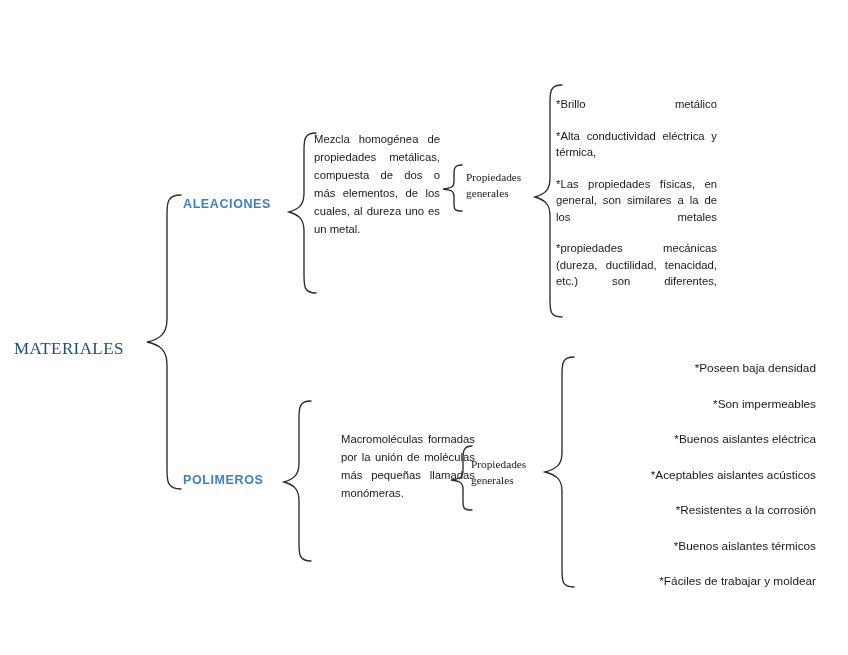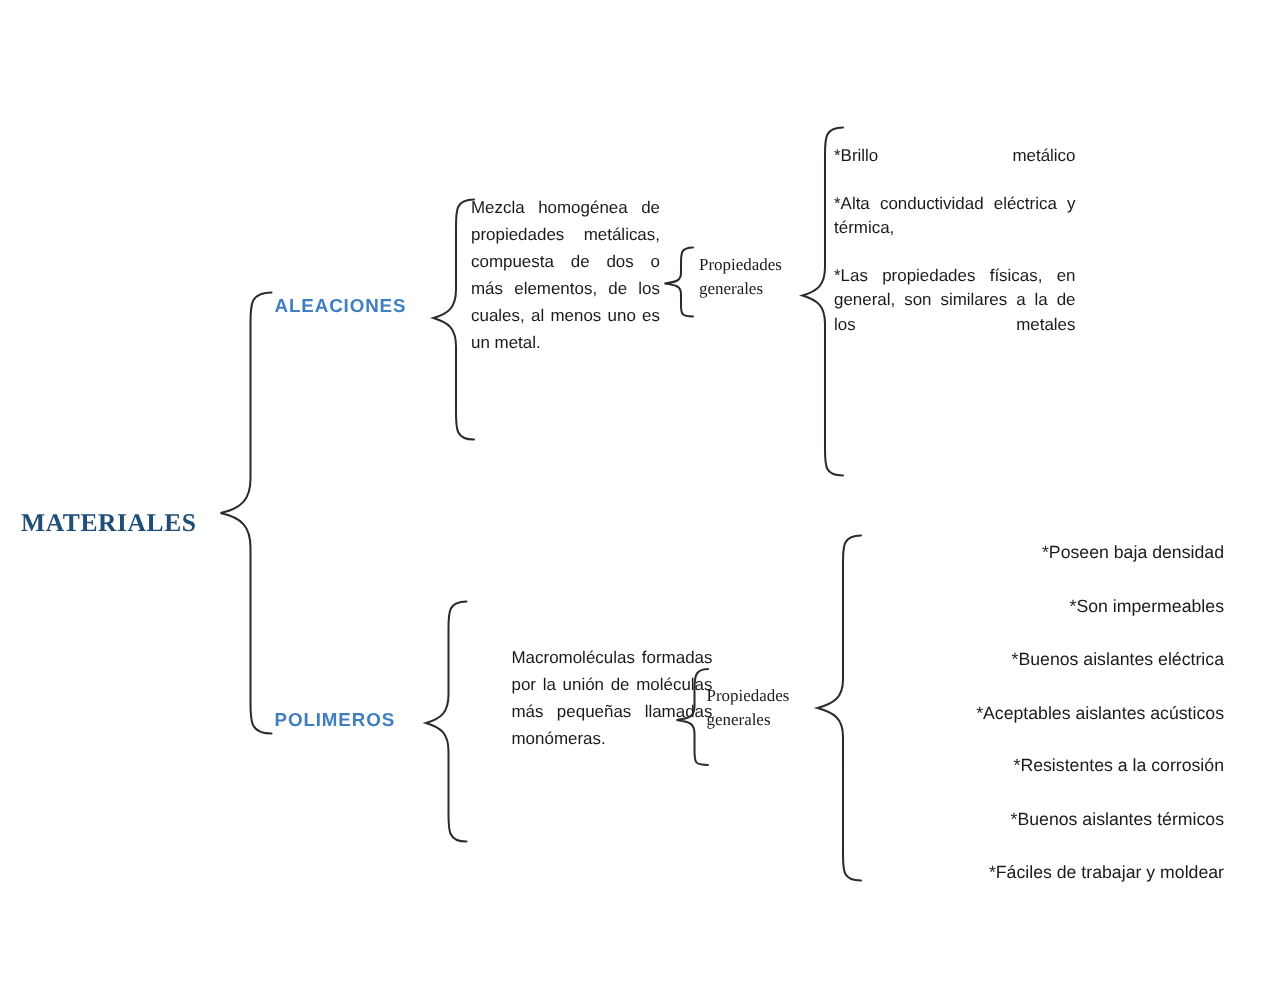--- a/index.html
+++ b/index.html
@@ -17,21 +17,21 @@
     background: #ffffff;
     overflow: hidden;
   }
   .abs { position: absolute; }
 
   
   #root-label {
     left: 14px;
     top: 339px;
     font-family: "Liberation Serif", serif;
-    font-weight: bold;
+    font-weight: normal;
     font-size: 17px;
     letter-spacing: 0.4px;
     color: #1F4E79;
     white-space: nowrap;
   }
 
   
   .branch-label {
     font-family: "Liberation Sans", sans-serif;
     font-weight: bold;
@@ -127,39 +127,40 @@
   <svg class="abs brace" id="brace-root" style="left:143px; top:193px;" width="42" height="300" viewBox="0 0 42 300">
     <path d="M38,2 C24,2 24,10 24,22 L24,126 C24,140 18,146 4,149 C18,152 24,158 24,172 L24,276 C24,288 24,296 38,296"></path>
   </svg>
 
   <div class="abs branch-label" id="label-aleaciones">ALEACIONES</div>
 
   <svg class="abs brace" id="brace-aleaciones" style="left:286px; top:131px;" width="34" height="166" viewBox="0 0 34 166">
     <path d="M30,2 C18,2 18,9 18,20 L18,62 C18,74 13,78 3,81 C13,84 18,88 18,100 L18,144 C18,155 18,162 30,162"></path>
   </svg>
 
-  <div class="abs desc" id="desc-aleaciones">Mezcla homogénea de propiedades metálicas, compuesta de dos o más elementos, de los cuales, al menos uno es un metal.</div>
+  <div class="abs desc" id="desc-aleaciones">Mezcla homogénea de propiedades metálicas, compuesta de dos o más elementos, de los cuales, al dureza uno es un metal.</div>
 
   <svg class="abs brace" id="brace-aleaciones-mid" style="left:440px; top:163px;" width="26" height="50" viewBox="0 0 26 50">
     <path d="M22,2 C14,2 14,6 14,12 L14,19 C14,24 11,25 3,26 C11,27 14,28 14,33 L14,40 C14,46 14,48 22,48"></path>
   </svg>
 
   <div class="abs mid-label" id="mid-aleaciones">
     <div>Propiedades</div>
     <div>generales</div>
   </div>
 
   <svg class="abs brace" id="brace-aleaciones-props" style="left:532px; top:83px;" width="34" height="240" viewBox="0 0 34 240">
     <path d="M30,2 C18,2 18,9 18,20 L18,95 C18,107 13,111 3,114 C13,117 18,121 18,133 L18,216 C18,228 18,234 30,234"></path>
   </svg>
 
   <div class="abs" id="props-aleaciones">
     <div class="prop">*Brillo metálico</div>
     <div class="prop">*Alta conductividad eléctrica y térmica,</div>
     <div class="prop">*Las propiedades físicas, en general, son similares a la de los metales</div>
+    <div class="prop last">*propiedades mecánicas (dureza, ductilidad, tenacidad, etc.) son diferentes,</div>
   </div>
 
   <div class="abs branch-label" id="label-polimeros">POLIMEROS</div>
 
   <svg class="abs brace" id="brace-polimeros" style="left:281px; top:399px;" width="34" height="166" viewBox="0 0 34 166">
     <path d="M30,2 C18,2 18,9 18,20 L18,64 C18,76 13,80 3,83 C13,86 18,90 18,102 L18,144 C18,155 18,162 30,162"></path>
   </svg>
 
   <div class="abs desc" id="desc-polimeros">Macromoléculas formadas por la unión de moléculas más pequeñas llamadas monómeras.</div>
 

